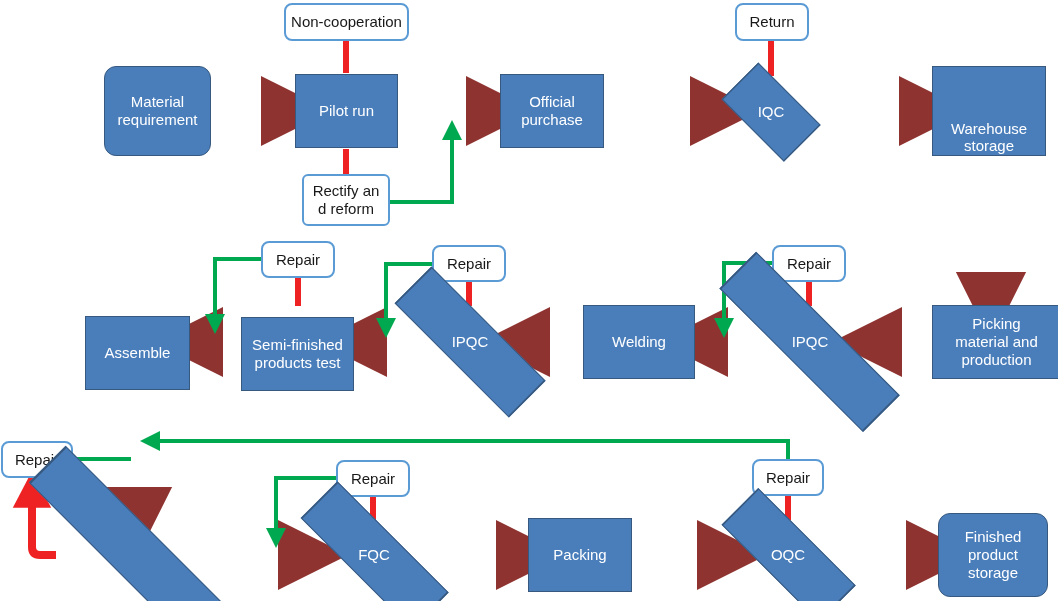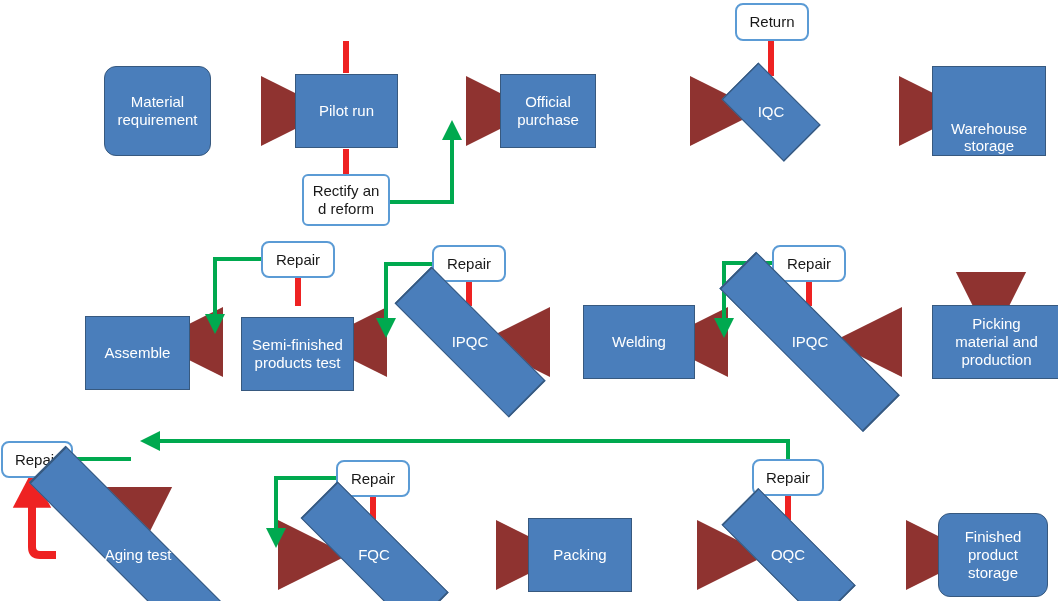--- a/index.html
+++ b/index.html
@@ -235,31 +235,34 @@
     <g>
       <path d="M 788,459 L 788,441 L 148,441" fill="none" stroke="#00a94f" stroke-width="4" marker-end="url(#mGreen)"></path>
     </g>
   </svg>
 
   <div class="node proc-round" style="left:88px; top:66px; width:107px; height:90px;margin-left:16px;">
     <span class="label">Material
 requirement</span>
   </div>
 
+  <div class="node note" style="left:284px; top:3px; width:125px; height:38px;">
+    <span class="label">Non-cooperation</span>
+  </div>
 
   <div class="node proc" style="left:295px; top:74px; width:103px; height:74px;">
     <span class="label">Pilot run</span>
   </div>
 
   <div class="node note" style="left:302px; top:174px; width:88px; height:52px;border-radius:6px;">
     <span class="label">Rectify an
 d reform</span>
   </div>
 
-  <div class="node proc" style="left:500px; top:74px; width:96px; height:74px;justify-content:flex-end;">
+  <div class="node proc" style="left:500px; top:74px; width:104px; height:74px;justify-content:flex-end;">
     <span class="label">Official
 purchase</span>
   </div>
 
   <div class="node note" style="left:735px; top:3px; width:74px; height:38px;">
     <span class="label">Return</span>
   </div>
 
   <div class="node decision" style="left:723px; top:75px; width:96px; height:74px;">
     <span class="dia" style="width: 67.8823px; height: 52.3259px; left: 14.0589px; top: 10.837px; transform: rotate(45deg) scaleX(1.2973);"></span>
@@ -311,21 +314,20 @@
   <div class="node proc" style="left:85px; top:316px; width:105px; height:74px;">
     <span class="label">Assemble</span>
   </div>
 
   <div class="node note" style="left:1px; top:441px; width:72px; height:37px;">
     <span class="label">Repair</span>
   </div>
 
   <div class="node decision" style="left:56px; top:518px; width:164px; height:74px;">
     <span class="dia" style="width: 115.966px; height: 52.3259px; left: 24.0172px; top: 10.837px; transform: rotate(45deg) scaleX(2.21622);"></span>
-    <span class="label">Aging test</span>
   </div>
 
   <div class="node note" style="left:336px; top:460px; width:74px; height:37px;">
     <span class="label">Repair</span>
   </div>
 
   <div class="node decision" style="left:310px; top:518px; width:128px; height:74px;">
     <span class="dia" style="width: 90.5097px; height: 52.3259px; left: 18.7452px; top: 10.837px; transform: rotate(45deg) scaleX(1.72973);"></span>
     <span class="label">FQC</span>
   </div>

